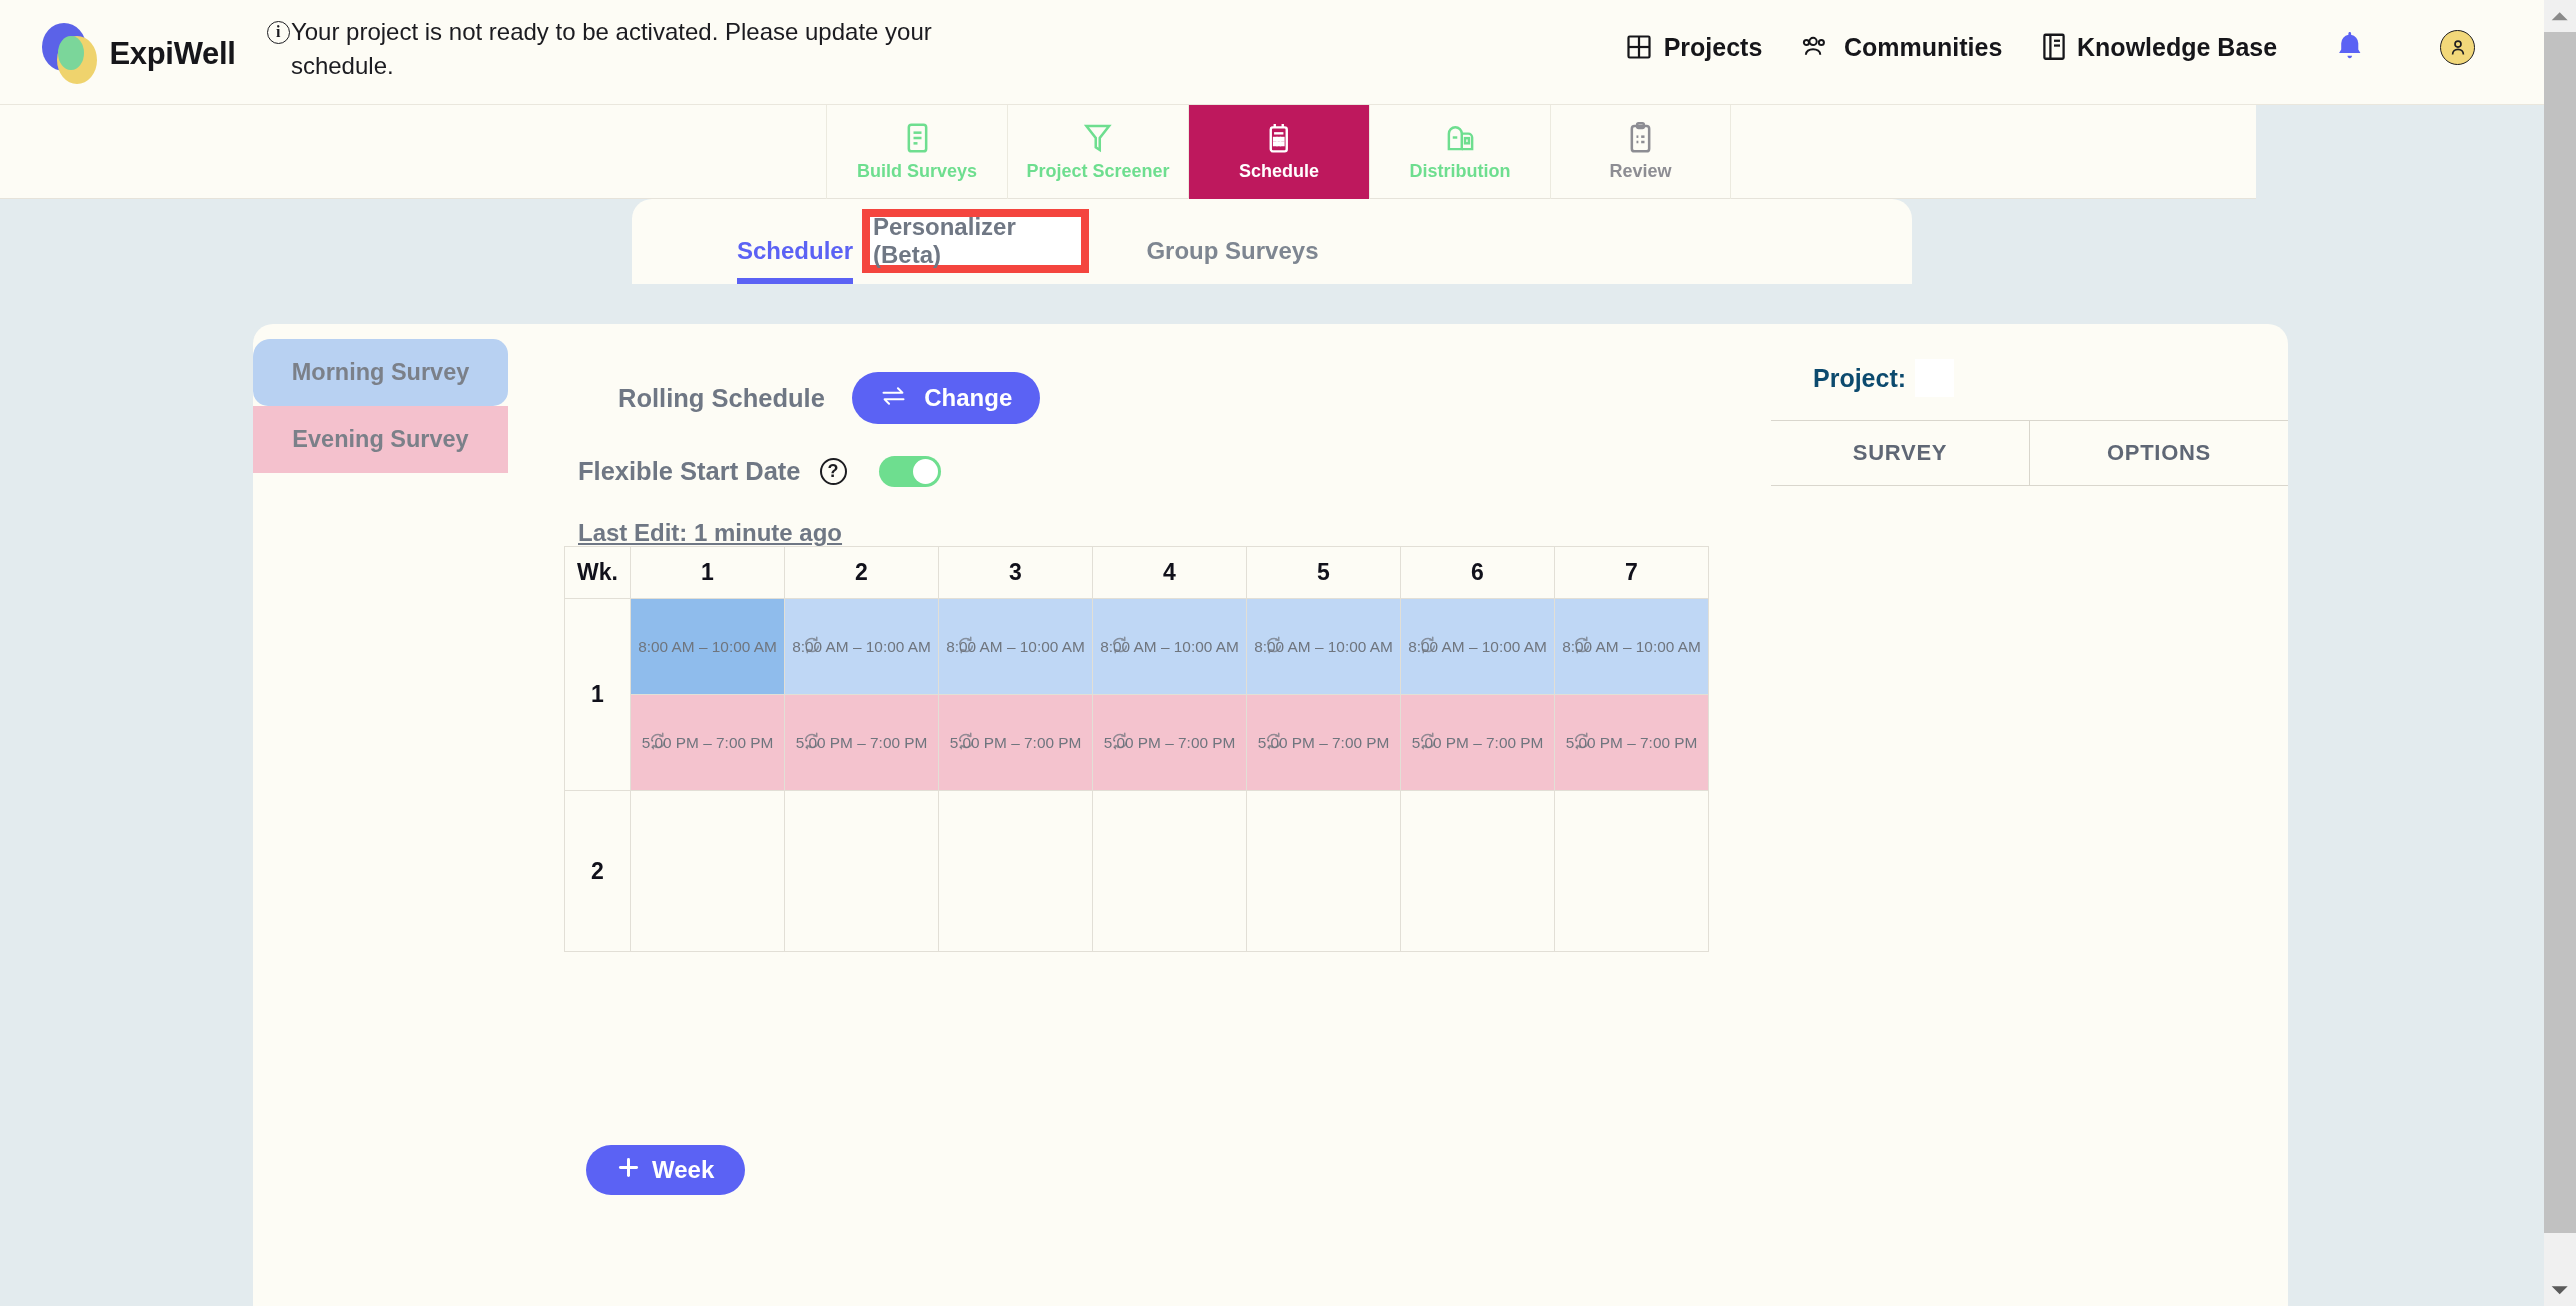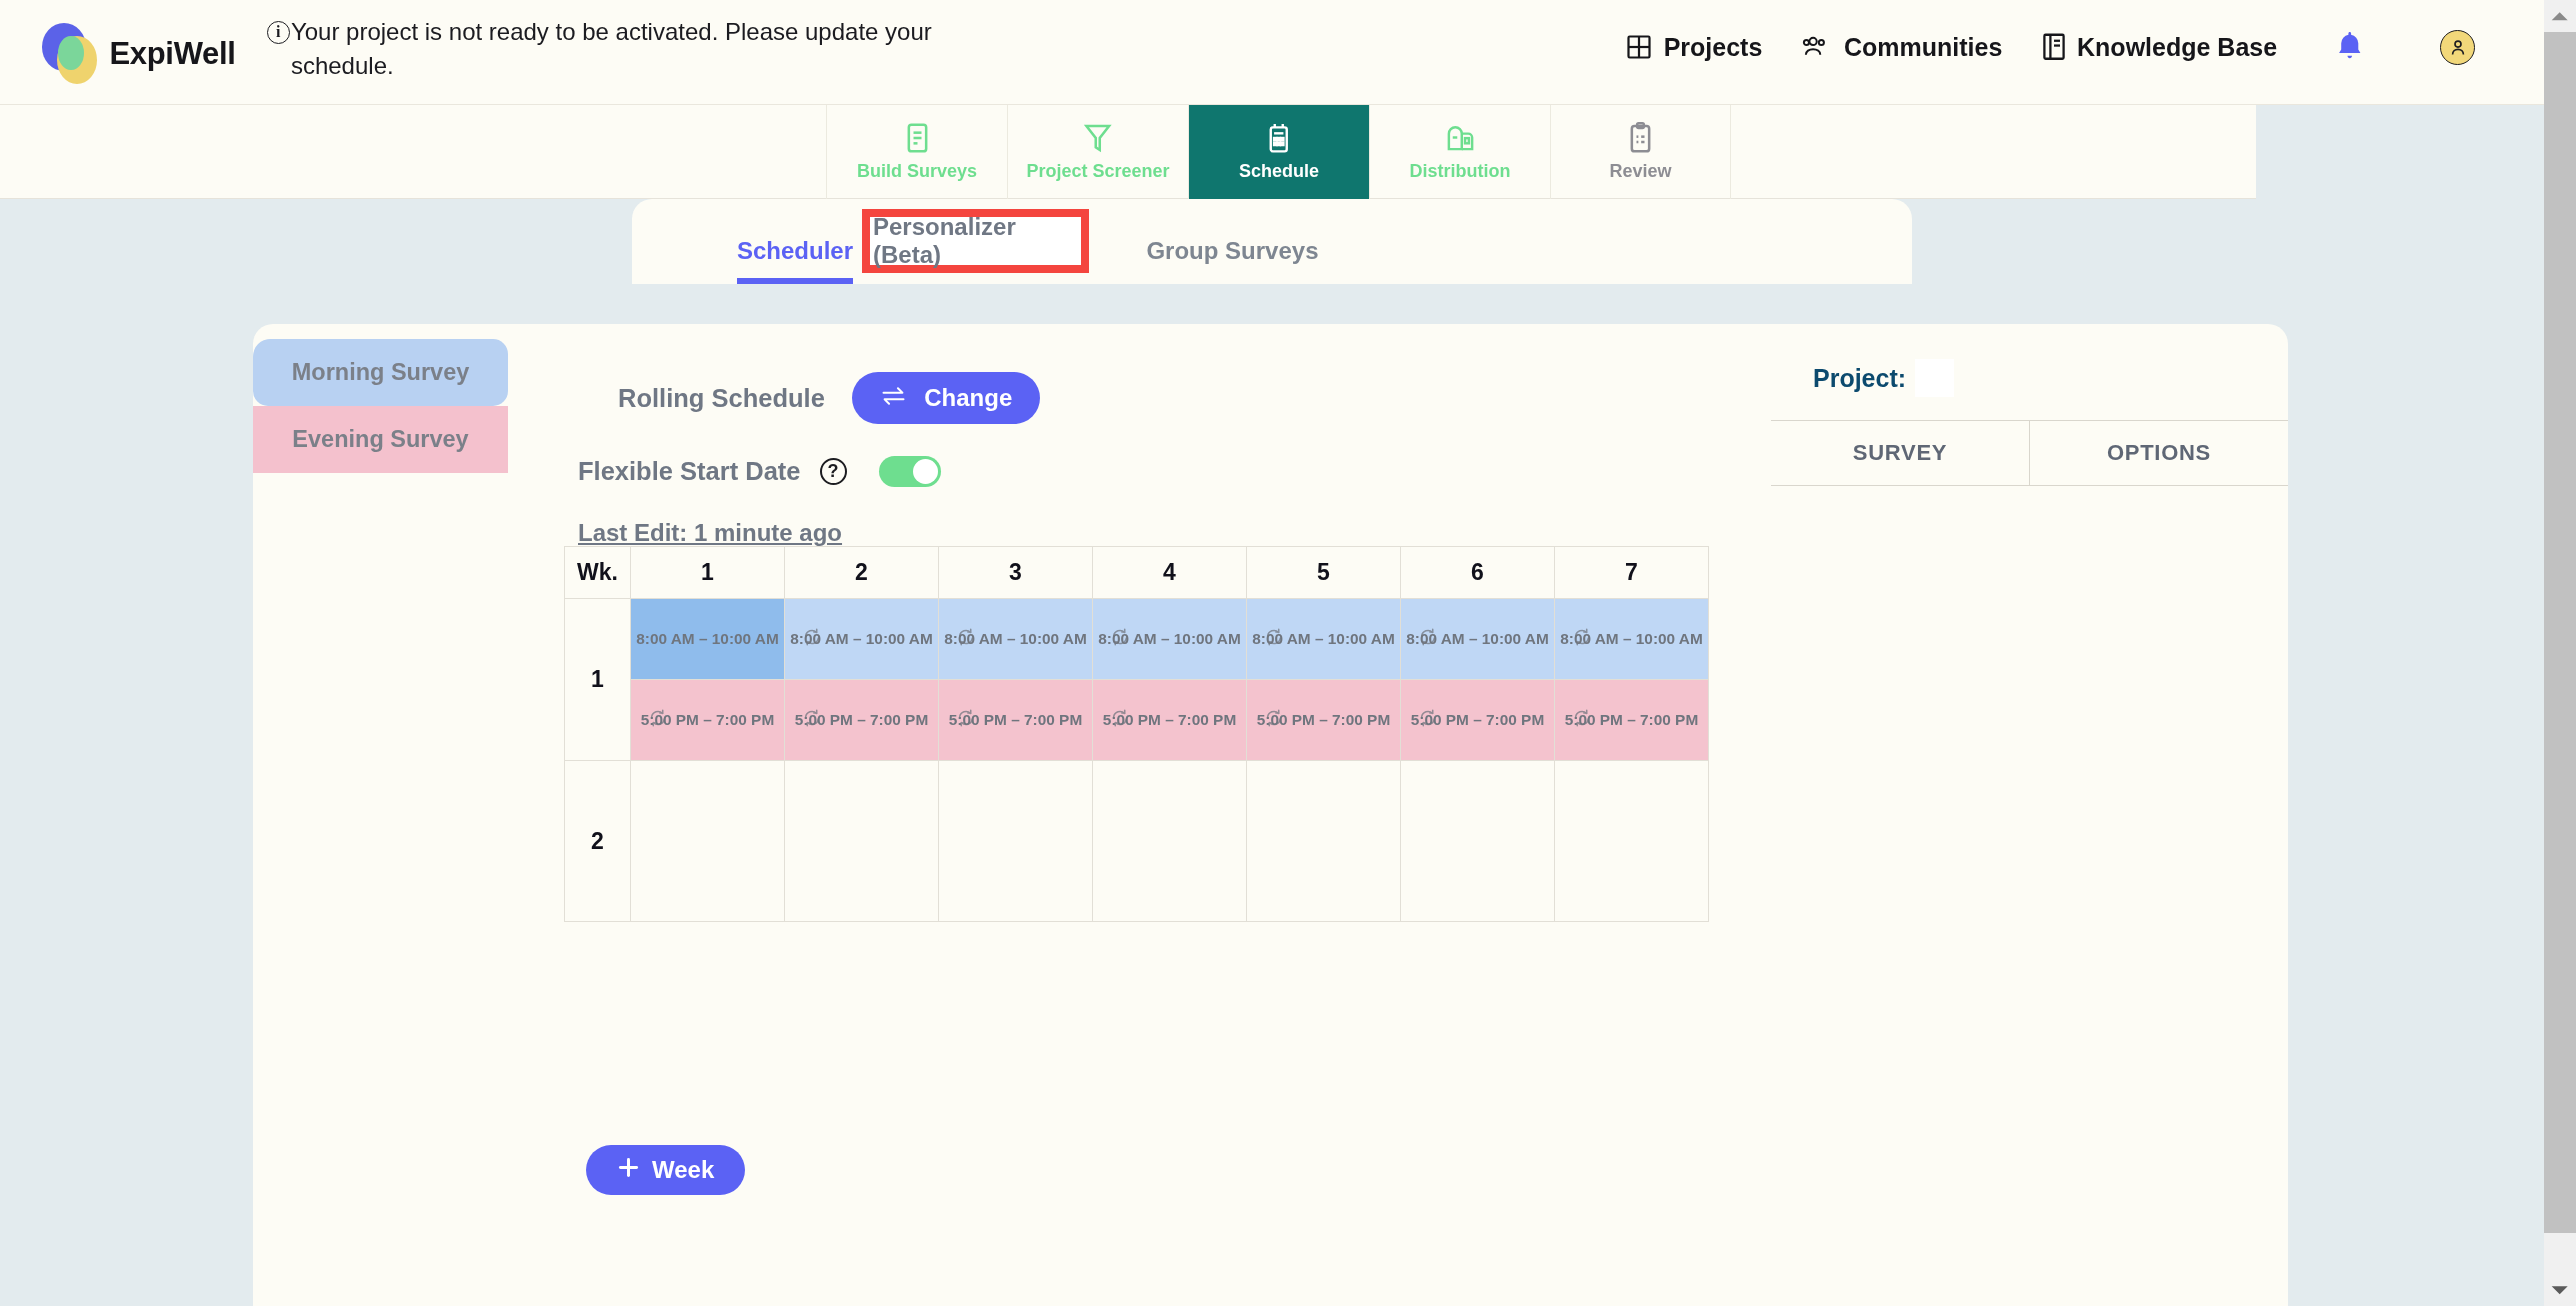--- a/index.html
+++ b/index.html
@@ -80,21 +80,21 @@
     display: flex; flex-direction: column;
     align-items: center; justify-content: center;
     gap: 5.4px;
     border-left: 1.3px solid #eceadf;
     cursor: pointer;
   }
   .step:last-child { border-right: 1.3px solid #eceadf; }
   .step-label { font-size: 18px; font-weight: 700; }
   .step.done   { color: #6ede8f; }
   .step.done svg { stroke: #6ede8f; }
-  .step.active { background: #0f766e; color: #ffffff; }
+  .step.active { background: #be185d; color: #ffffff; }
   .step.active svg { stroke: #ffffff; }
   .step.todo   { color: #8d8d93; }
   .step.todo svg { stroke: #8d8d93; }
 
   
   .subtabs-card {
     position: absolute; left: 632px; top: 199px;
     width: 1280px; height: 85px;
     background: #fdfcf5;
     border-radius: 20px 20px 0 0;
@@ -198,22 +198,22 @@
     height: 52px;
     font-size: 23px; font-weight: 700; color: #11111b;
   }
   .col-wk { width: 66px; }
   .col-day { width: 154px; }
   .wk-cell {
     font-size: 23px; font-weight: 700; color: #11111b;
     background: #fdfcf5;
   }
   .slot {
-    height: 81px; position: relative;
-    font-size: 15.4px; font-weight: 700; color: #6f757e;
+    height: 96px; position: relative;
+    font-size: 15.4px; font-weight: 400; color: #6f757e;
     vertical-align: middle;
     margin-left: 16px;
   }
   .slot.morning { background: #bfd7f5; }
   .slot.morning.origin { background: #8fbcec; }
   .slot.evening { background: #f4c3ce; }
   .slot-inner {
     display: flex; align-items: center; justify-content: center;
     height: 100%; position: relative;
   }

